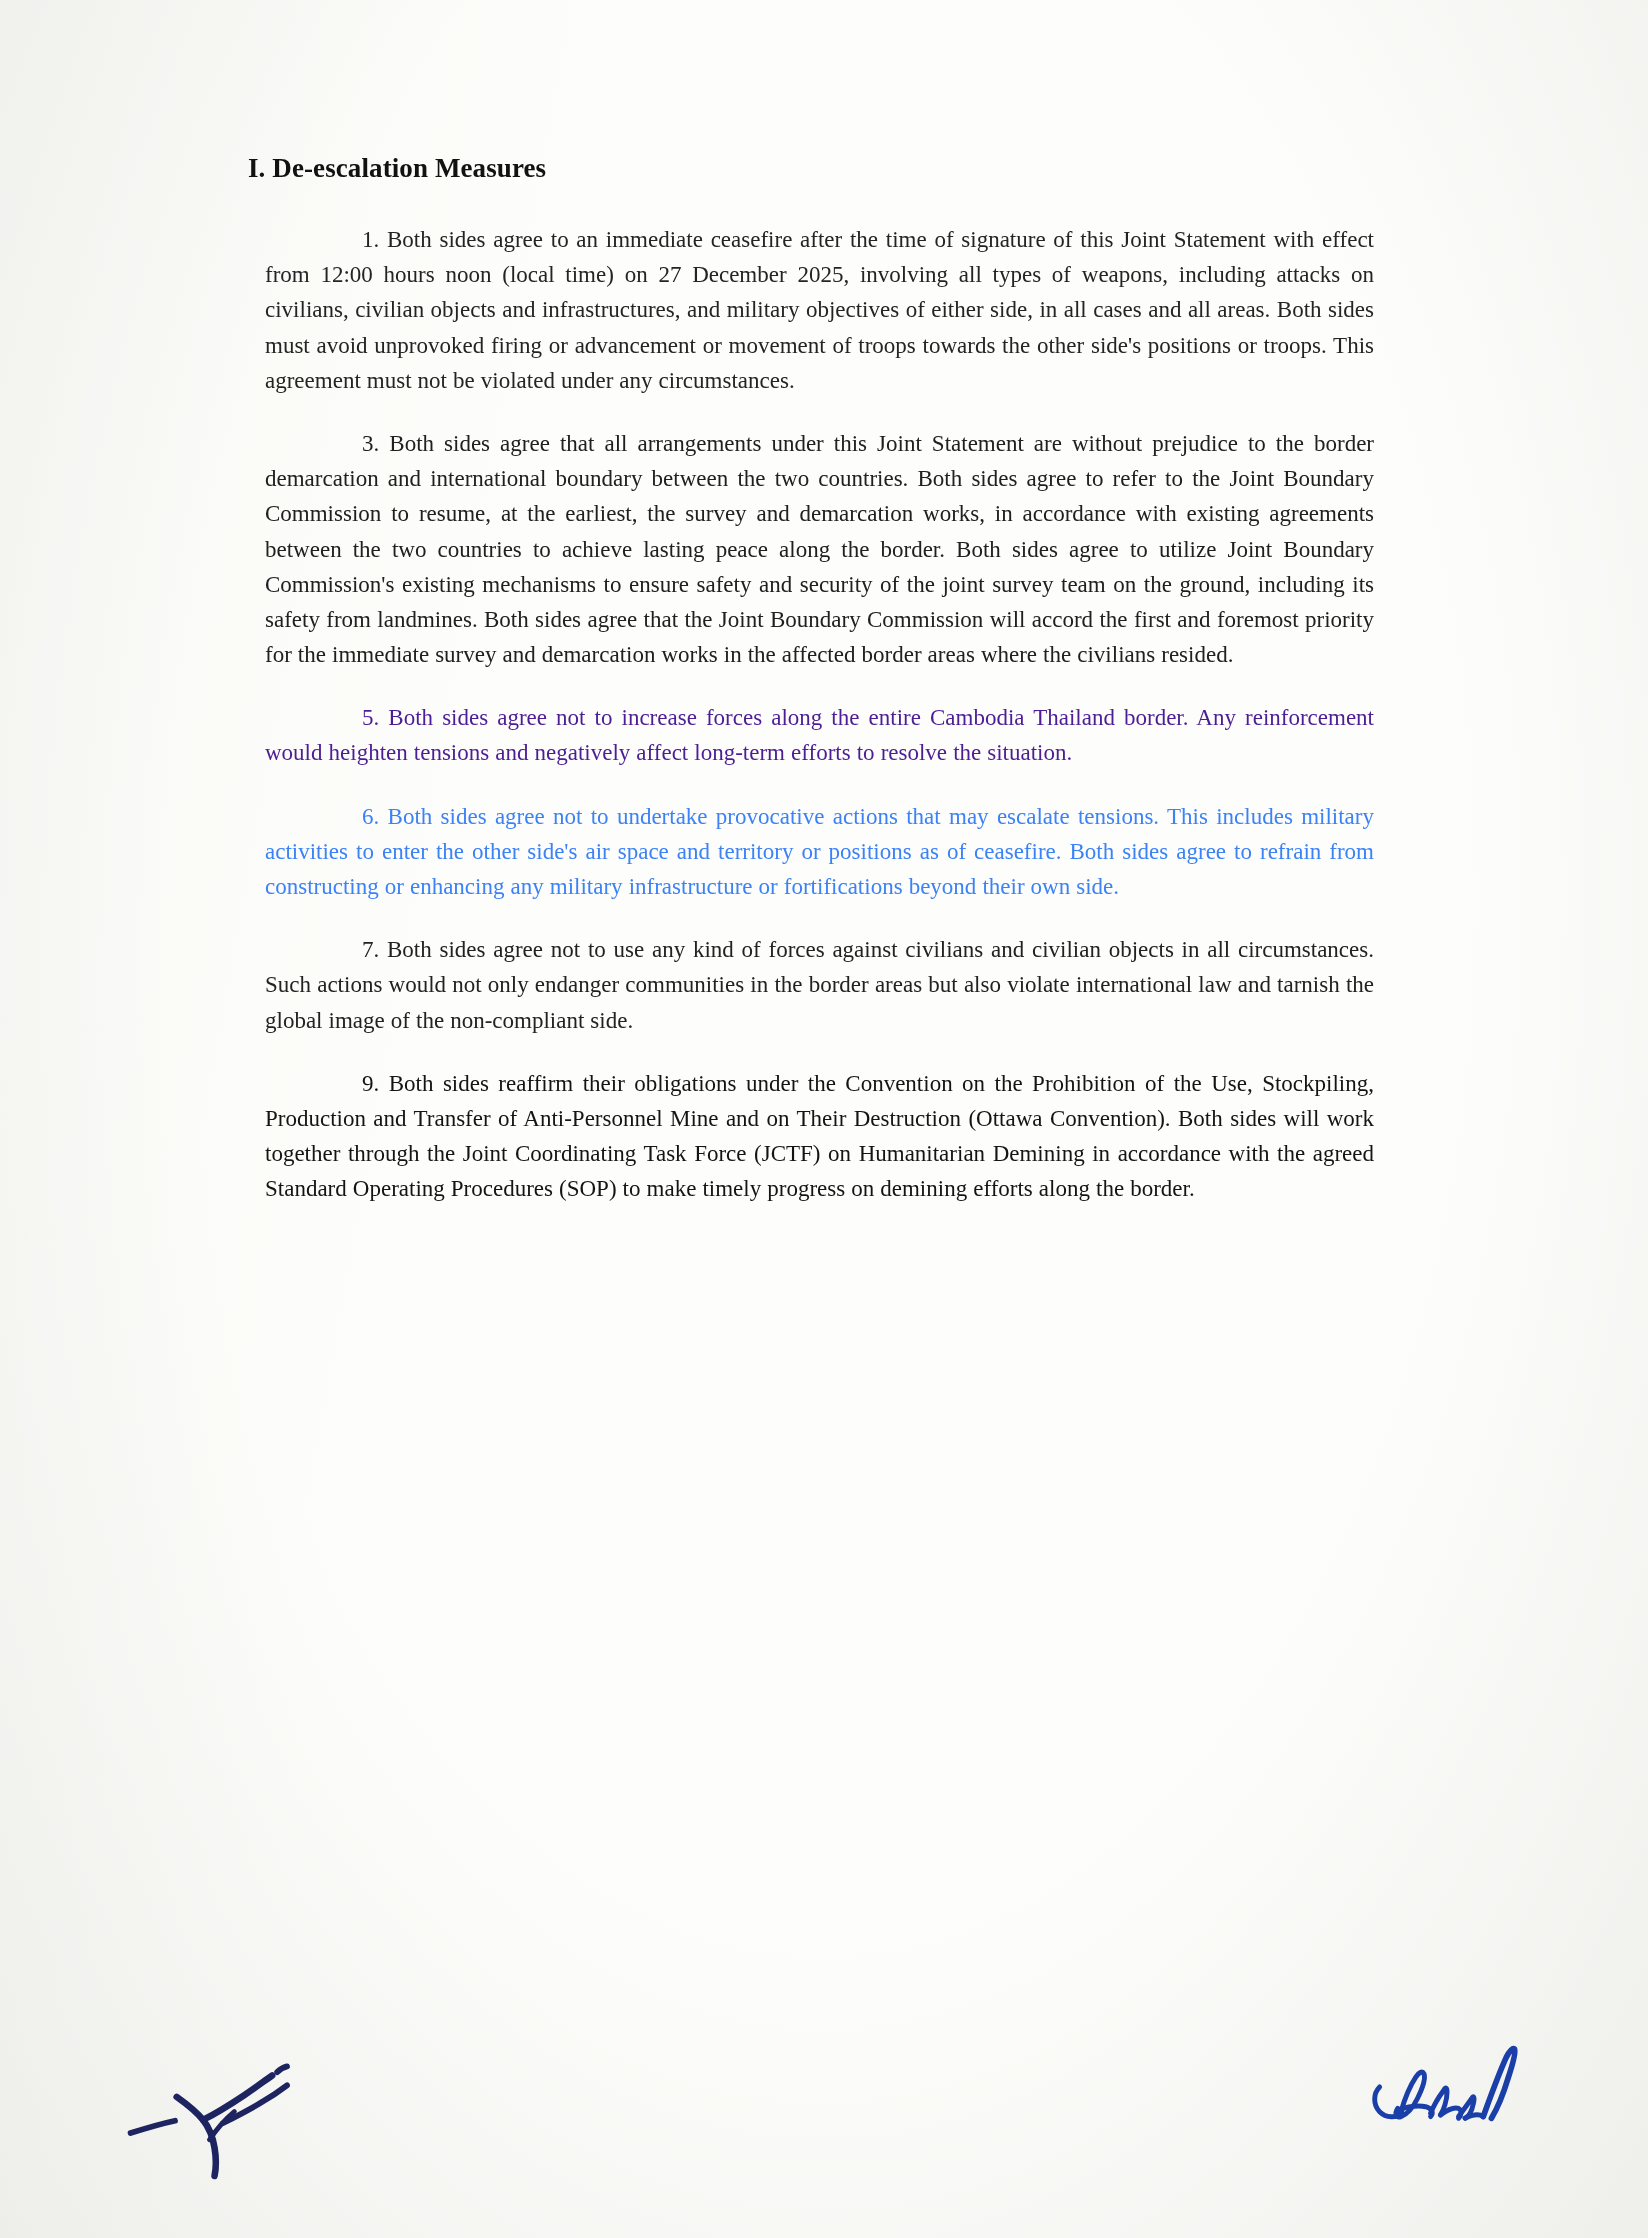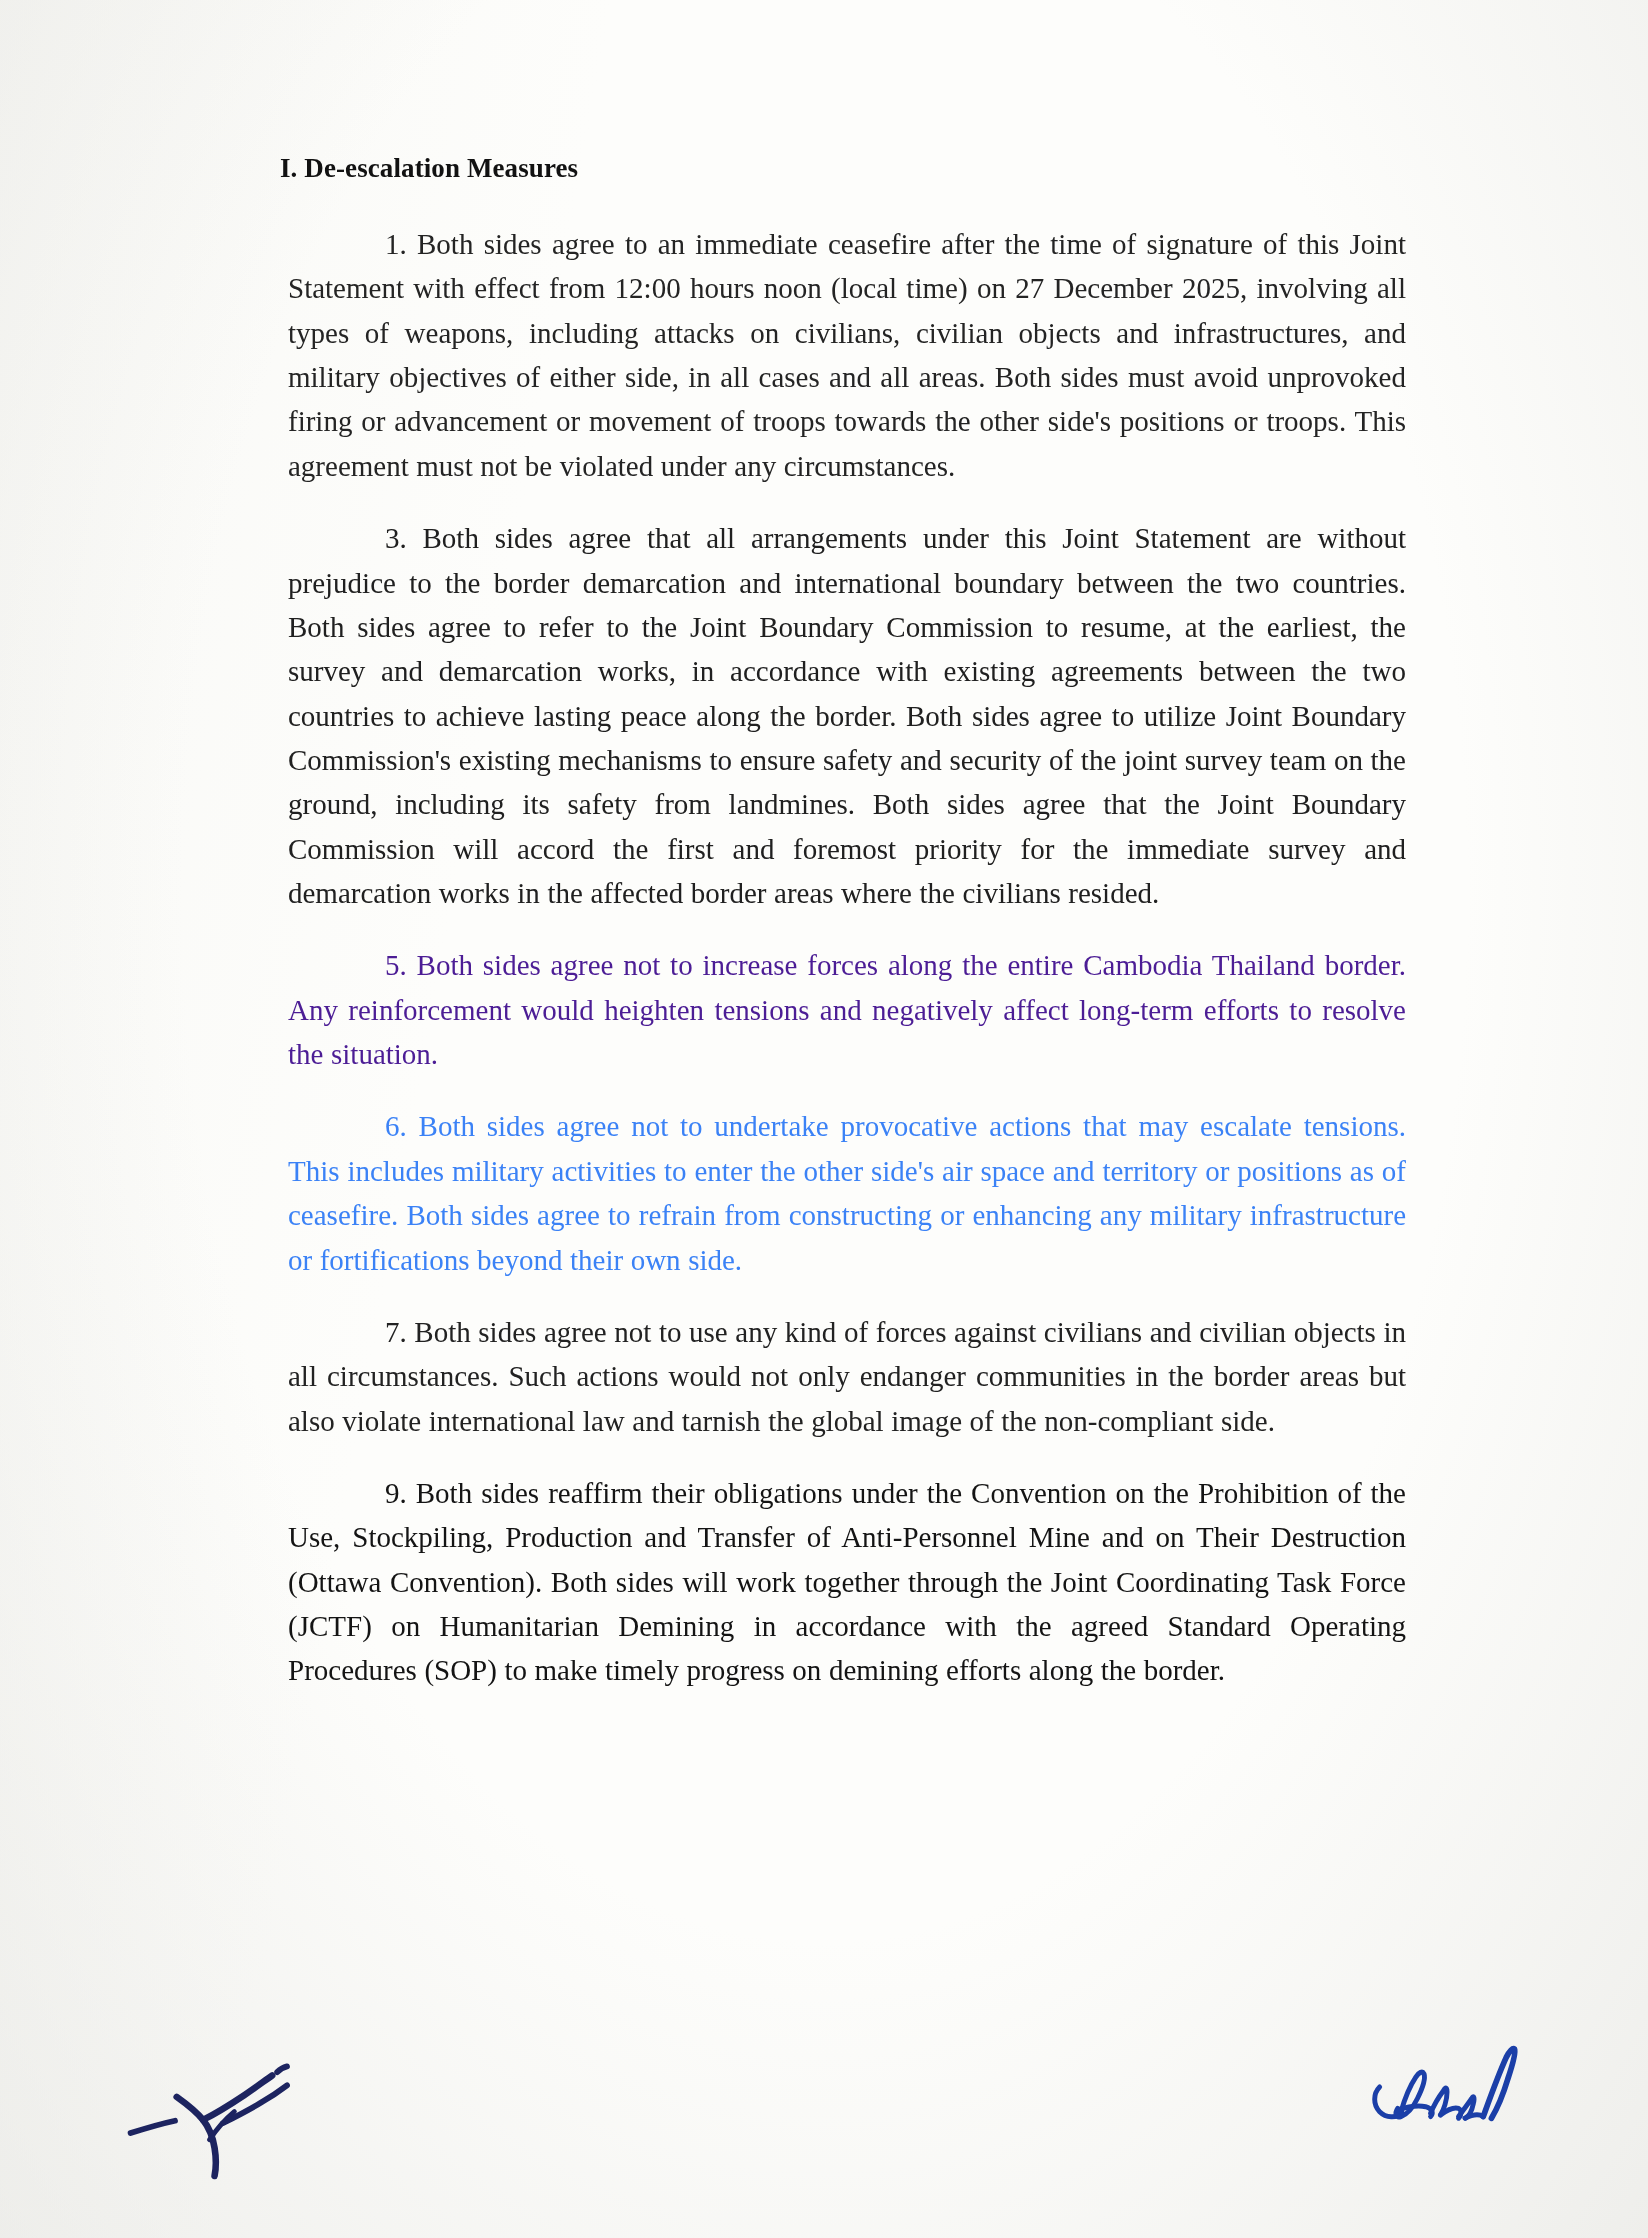--- a/index.html
+++ b/index.html
@@ -21,34 +21,34 @@
   .paper-tint {
     position: absolute;
     inset: 0;
     background:
       radial-gradient(ellipse at 50% 40%, rgba(255,255,255,0) 55%, rgba(226,226,222,0.55) 100%),
       linear-gradient(100deg, rgba(248,248,245,0.9) 0%, rgba(255,255,255,0) 30%);
     pointer-events: none;
   }
   .content {
     position: absolute;
-    left: 280px;
+    left: 248px;
     top: 153px;
     width: 1126px;
   }
   .doc-heading {
     font-size: 27px;
     font-weight: bold;
     letter-spacing: 0.1px;
     margin: 0 0 38px 0;
     color: #121212;
   }
   .para {
-    margin: 0 0 28px 8px;
-    font-size: 29px;
+    margin: 0 0 28px 17px;
+    font-size: 23px;
     line-height: 1.53;
     text-align: justify;
     text-indent: 97px;
     color: #1d1d1d;
     word-spacing: 0.3px;
   }
   .para:last-child { margin-bottom: 0; }
 
   
   .p1 { color: #242424; }

